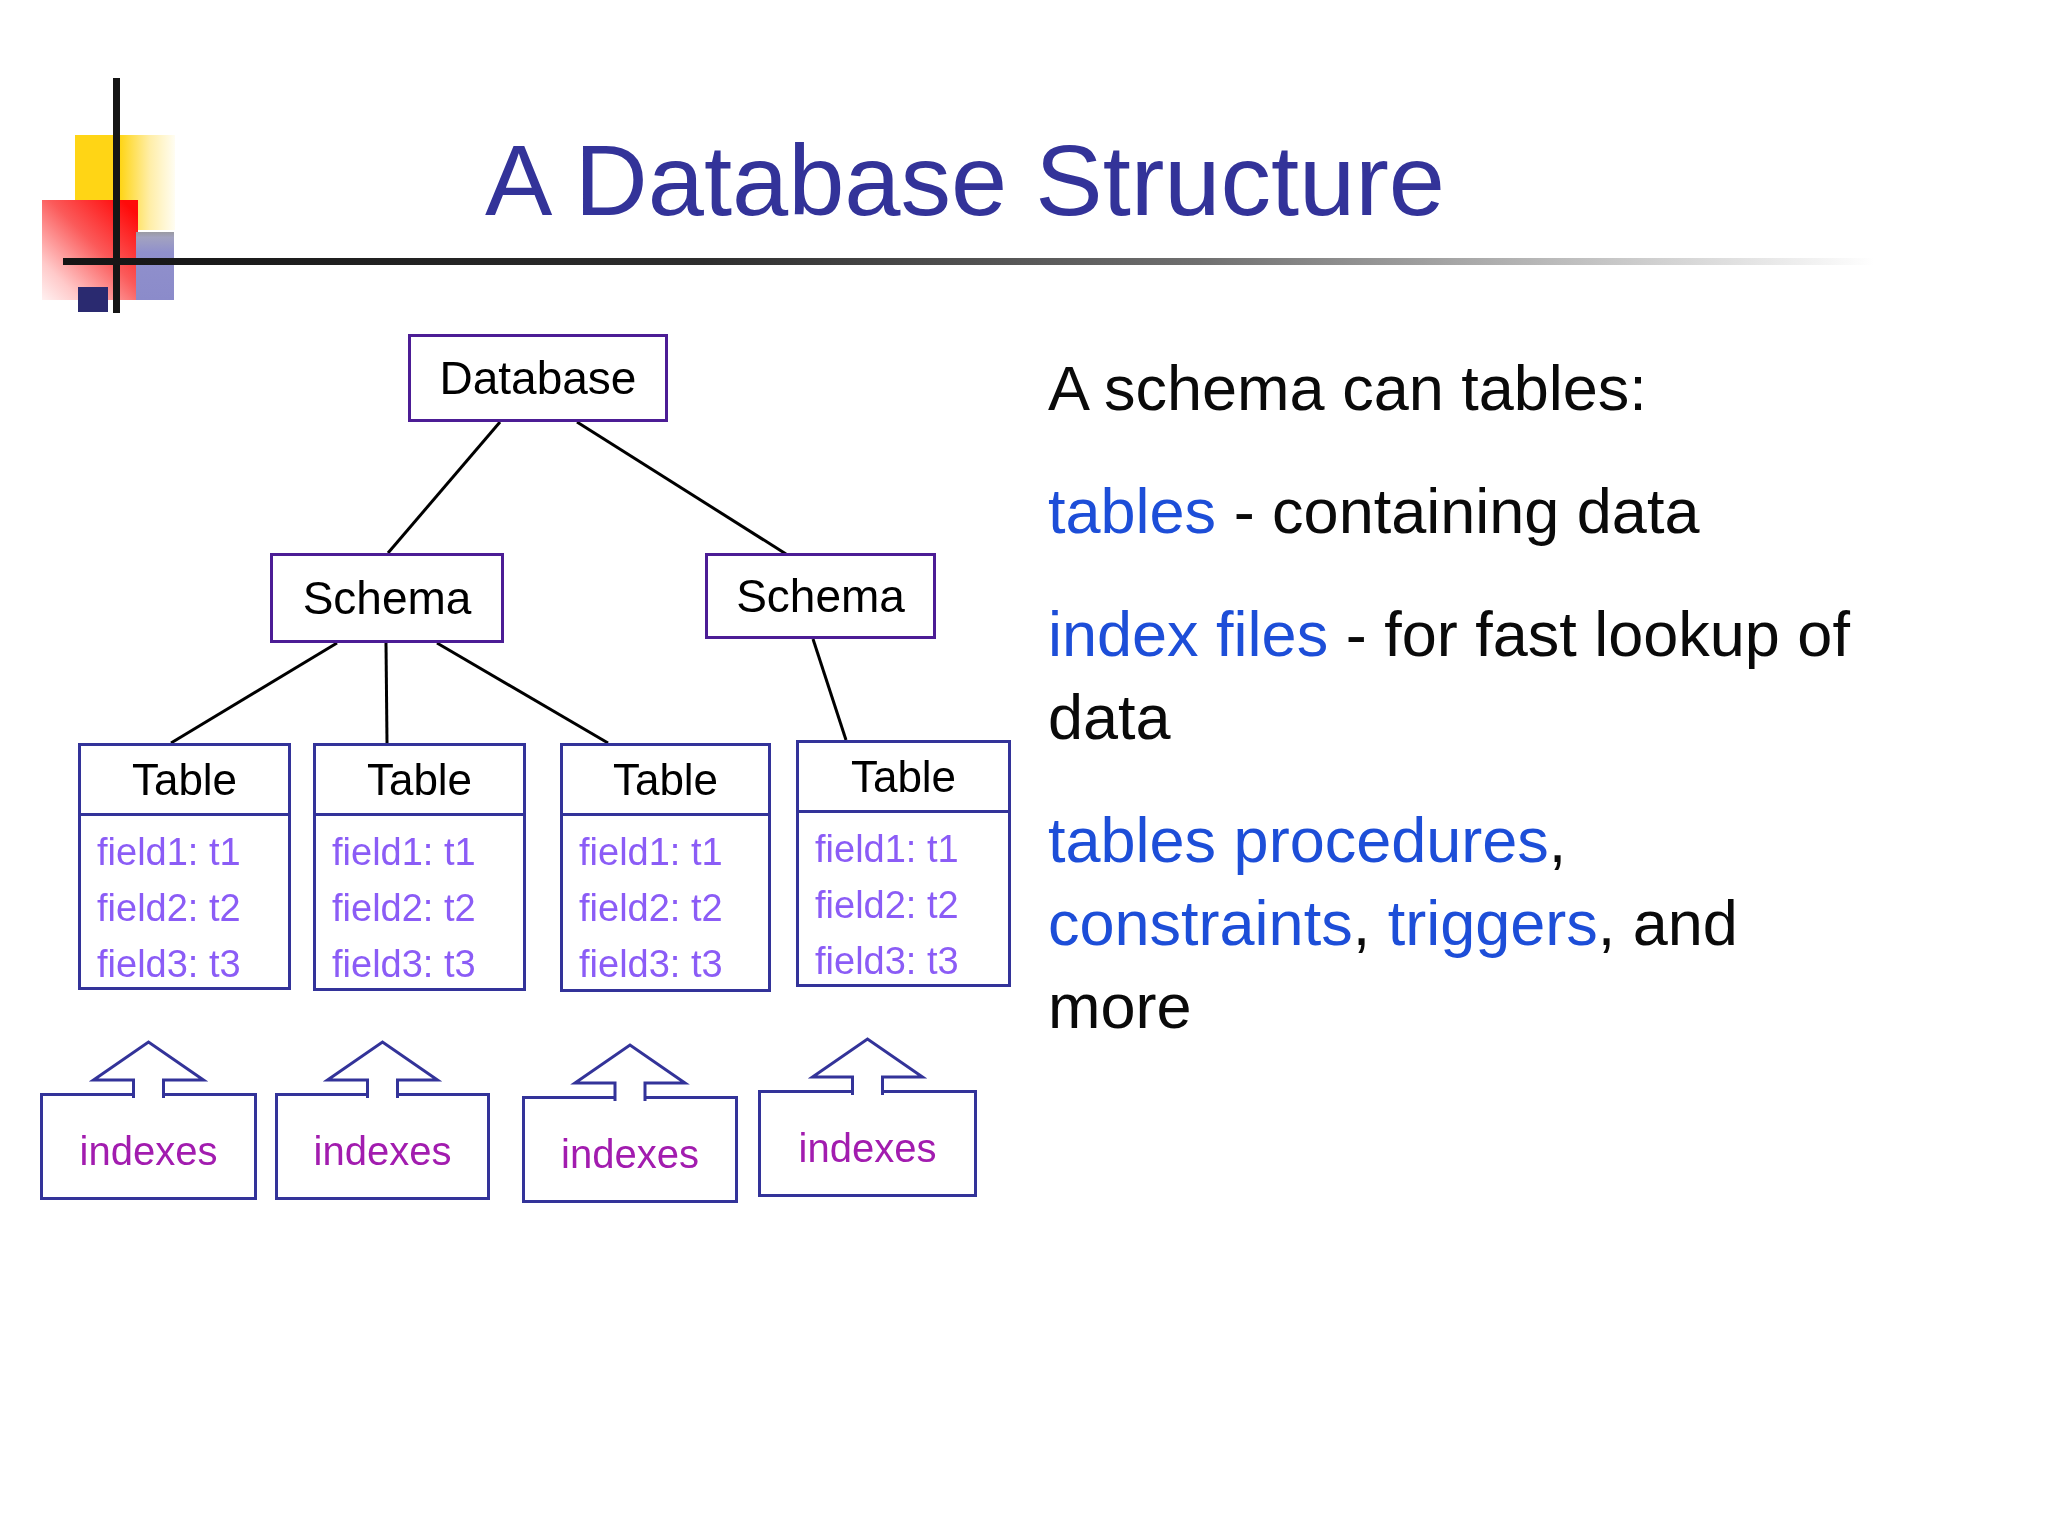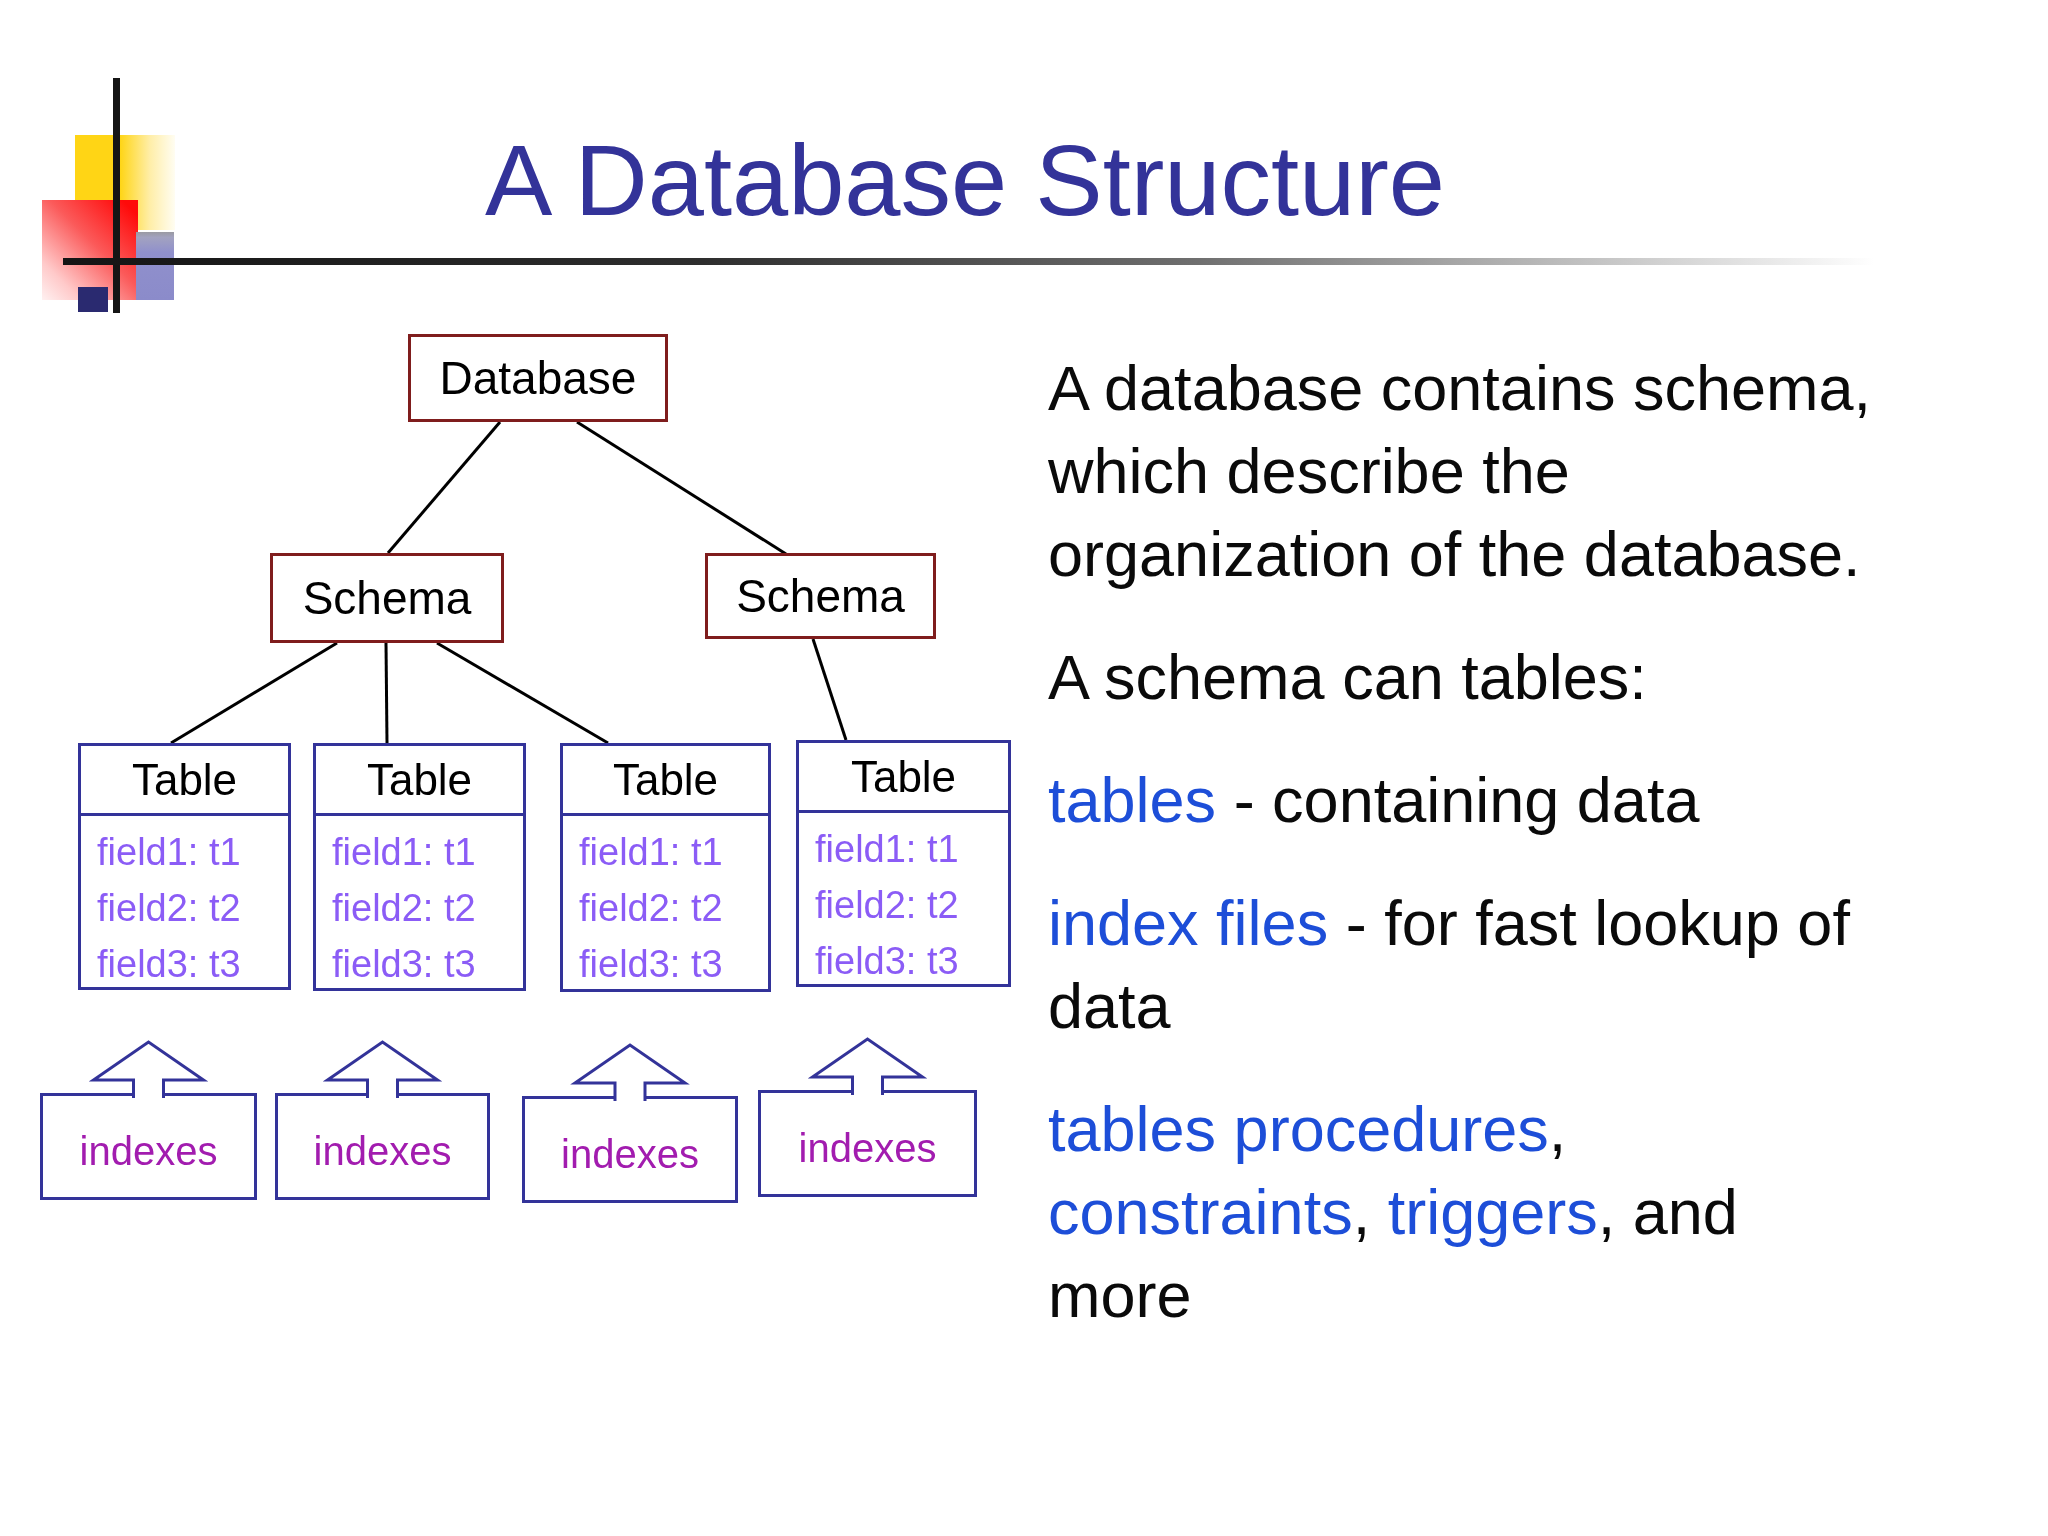--- a/index.html
+++ b/index.html
@@ -19,21 +19,21 @@
   .vrule{position:absolute;left:113px;top:78px;width:7px;height:235px;background:#151515;}
   .hrule{position:absolute;left:63px;top:258px;width:1830px;height:7px;
     background:linear-gradient(to right,#141414 0%,#2e2e2e 35%,#6f6f6f 62%,#b5b5b5 80%,#e3e3e3 92%,rgba(255,255,255,0) 99%);}
   
   .title{
     position:absolute;left:485px;top:130px;font-size:101px;line-height:1;
     color:#333399;white-space:nowrap;letter-spacing:0;
   }
   
   .node{
-    position:absolute;border:3px solid #7f1d1d;background:#fff;color:#000;
+    position:absolute;border:3px solid #4c1d95;background:#fff;color:#000;
     display:flex;align-items:center;justify-content:center;
     font-size:46px;box-sizing:border-box;
   }
   .db-box{left:408px;top:334px;width:260px;height:88px;}
   .schema1{left:270px;top:553px;width:234px;height:90px;}
   .schema2{left:705px;top:553px;width:231px;height:86px;}
   .tbl{
     position:absolute;border:3px solid #333399;background:#fff;box-sizing:border-box;margin-left:38px;
   }
   .tbl-head{
@@ -153,23 +153,20 @@
   </div>
   <div class="idxu" style="left:758px;top:1037px;width:219px;height:160px;">
     <svg width="219" height="160" viewBox="0 0 219 160">
       <rect x="1.5" y="54.5" width="216" height="104" fill="#ffffff" stroke="#333399" stroke-width="3"></rect>
       <path d="M 94.5,58 L 94.5,40 L 54.5,40 L 109.5,2 L 164.5,40 L 124.5,40 L 124.5,58" fill="#ffffff" stroke="#333399" stroke-width="3"></path>
     </svg>
     <div class="idx-label">indexes</div>
   </div>
 
   <div class="bodycol">
-    <p><span>A database contains schema,
-which describe the
-organization of the database.</span></p>
     <p><span>A schema can tables:</span></p>
     <p><span class="em">tables</span><span> - containing data</span></p>
     <p><span class="em">index files</span><span> - for fast lookup of
 data</span></p>
     <p><span class="em">tables procedures</span><span>,
 </span><span class="em">constraints</span><span>, </span><span class="em">triggers</span><span>, and
 more</span></p>
   </div>
 
 </div>

